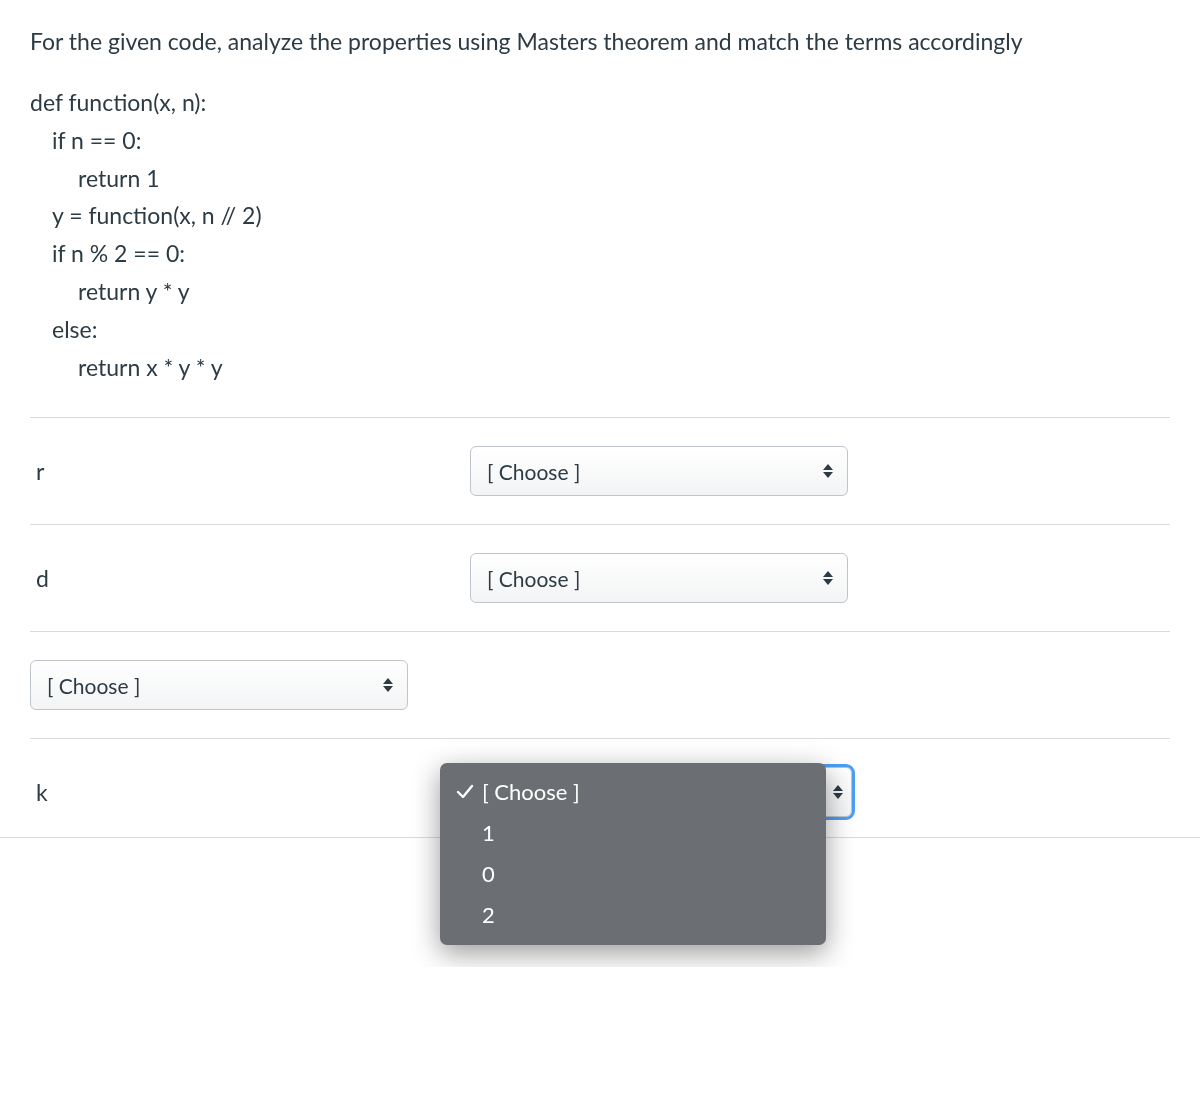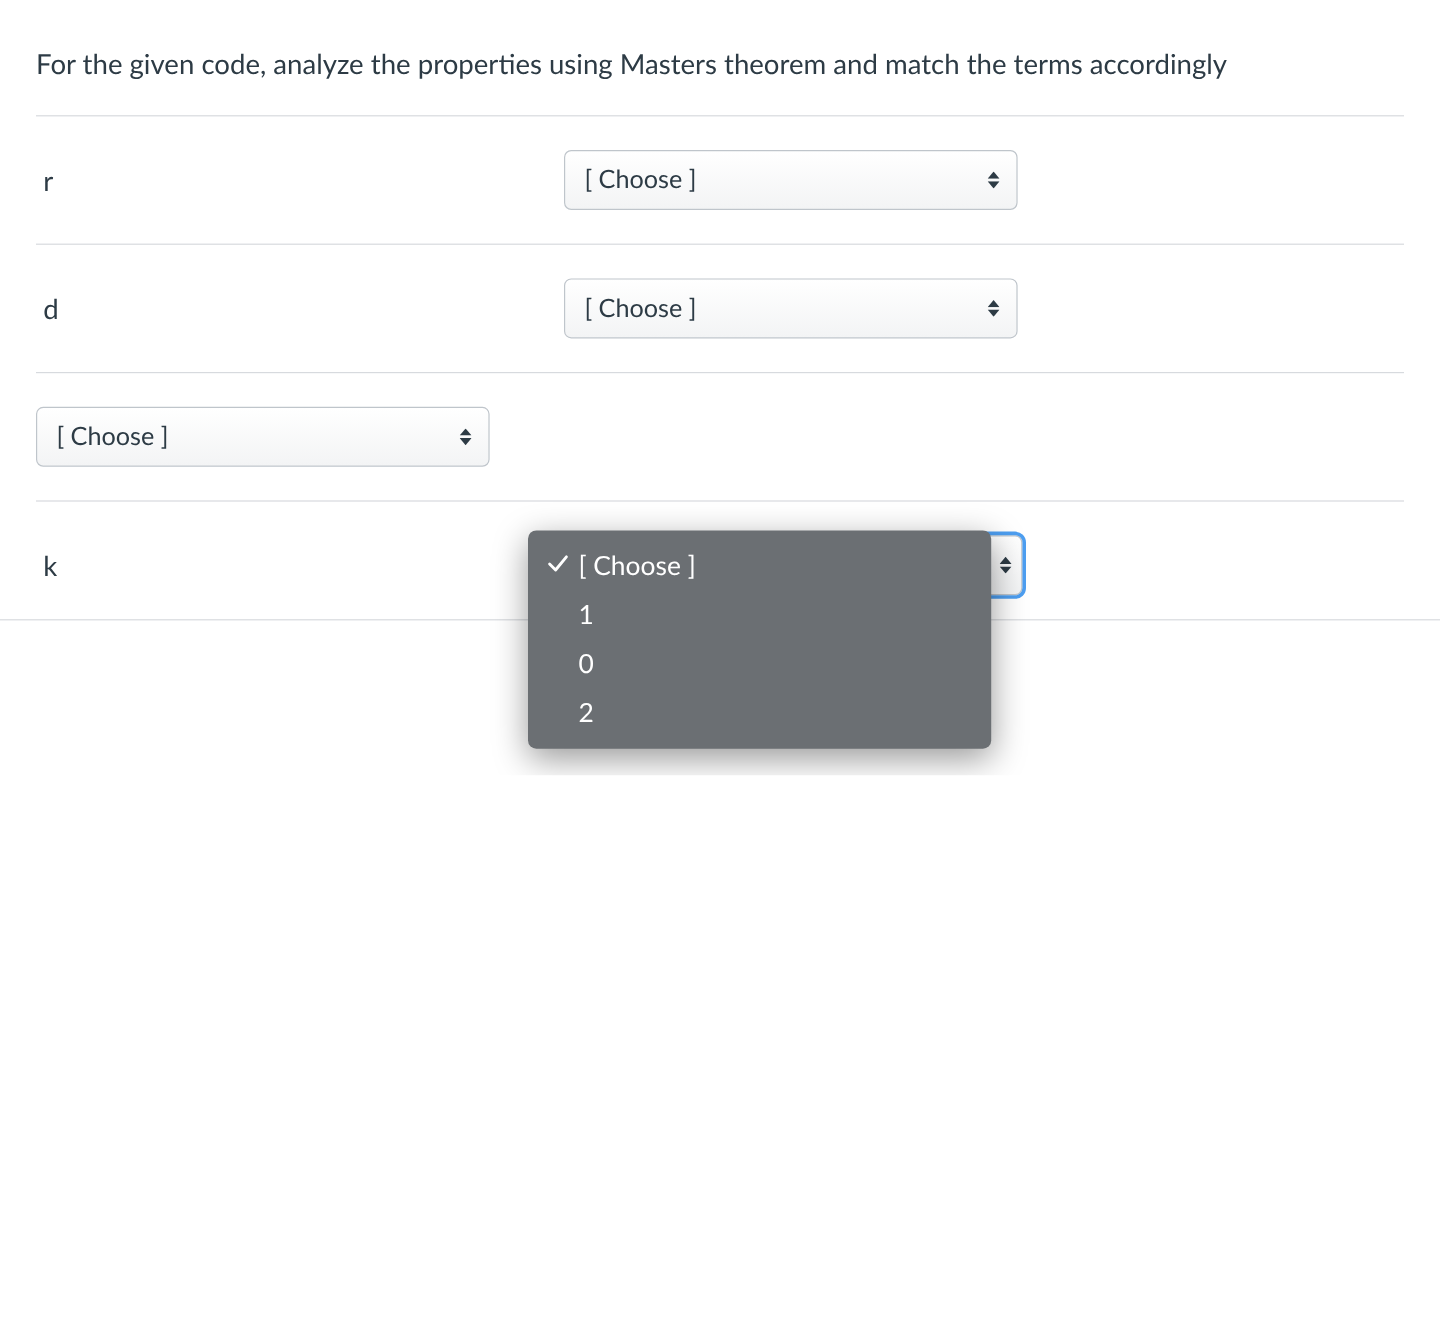--- a/index.html
+++ b/index.html
@@ -5,21 +5,21 @@
   * { box-sizing: border-box; }
   html, body {
     margin: 0;
     padding: 0;
     width: 1200px;
     font-family: "Lato", "Helvetica Neue", Arial, sans-serif;
     color: #2d3b45;
     background: #fff;
   }
   .page {
-    padding: 36px 30px 60px 30px;
+    padding: 24px 30px 60px 30px;
   }
   .question-text {
     font-size: 23px;
     line-height: 1.55;
     margin-bottom: 24px;
   }
   .code-block {
     font-size: 23px;
     line-height: 1.65;
     margin-bottom: 30px;
@@ -115,20 +115,30 @@
     justify-content: center;
   }
 </style>
 </head>
 <body>
 
 <div class="page">
 
   <div class="question-text">For the given code, analyze the properties using Masters theorem and match the terms accordingly</div>
 
+  <div class="code-block">
+    <div class="line">def function(x, n):</div>
+    <div class="line ind1">if n == 0:</div>
+    <div class="line ind2">return 1</div>
+    <div class="line ind1">y = function(x, n // 2)</div>
+    <div class="line ind1">if n % 2 == 0:</div>
+    <div class="line ind2">return y * y</div>
+    <div class="line ind1">else:</div>
+    <div class="line ind2">return x * y * y</div>
+  </div>
 
   <div class="match-row">
     <div class="match-label">r</div>
     <div class="select-wrap">
       <div class="select-box">
         <span>[ Choose ]</span>
         <span class="caret">
           <svg width="10" height="6" viewBox="0 0 10 6">
               <path d="M0 6 L5 0 L10 6 Z" fill="#2d3b45"></path>
             </svg>

